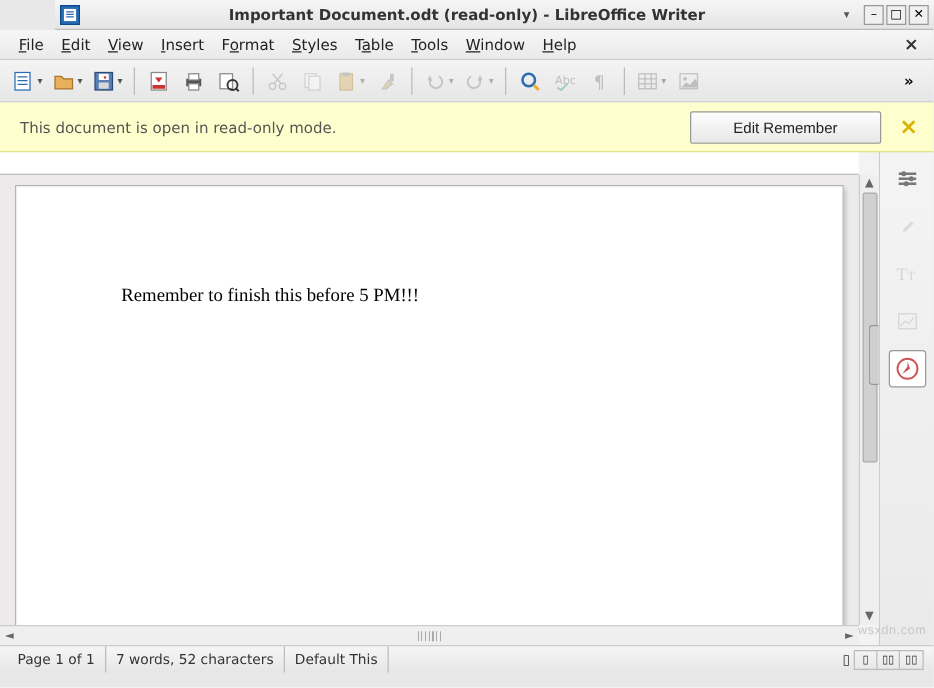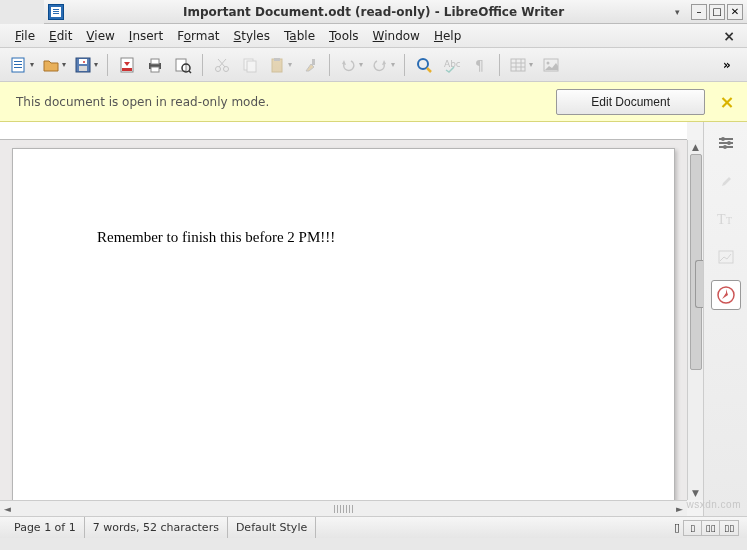--- a/index.html
+++ b/index.html
@@ -222,30 +222,30 @@
         <circle cx="6" cy="7" r="1.5" fill="#888"></circle>
         <path d="M3 14l4-4 3 2 4-5 2 3v4z" fill="#888"></path>
       </svg>
   </div>
   <div class="tbtn more">»</div>
 </div>
 
 <div class="infobar">
   <span class="msg">This document is open in read-only mode.</span>
   <span class="spacer"></span>
-  <button class="editbtn">Edit Document</button>
+  <button class="editbtn">Edit Remember</button>
   <span class="dismiss">×</span>
 </div>
 
 <div class="workspace">
   <div class="docarea">
     <div class="ruler"></div>
     <div class="canvas-wrap">
       <div class="page">
-        <div class="page-content">Remember to finish this before 2 PM!!!</div>
+        <div class="page-content">Remember to finish this before 5 PM!!!</div>
       </div>
     </div>
     <div class="vscroll">
       <div class="arr up">▲</div>
       <div class="thumb"></div>
       <div class="arr dn">▼</div>
     </div>
     <div class="hscroll">
       <span class="arr l">◄</span>
       <span class="grip"></span>
@@ -287,21 +287,21 @@
           <path d="M10 4l2 6-6 4 4-6z" fill="#c55"></path>
         </svg>
     </div>
     <div class="tab-handle"></div>
   </div>
 </div>
 
 <div class="statusbar">
   <div class="cell">Page 1 of 1</div>
   <div class="cell">7 words, 52 characters</div>
-  <div class="cell">Default Style</div>
+  <div class="cell">Default This</div>
   <div class="spacer"></div>
   <div class="cell" style="border-right:none;padding-right:2px;">
     <span style="padding:0 3px;">▯</span>
     <div class="viewbtns">
       <span>▯</span>
       <span>▯▯</span>
       <span>▯▯</span>
     </div>
   </div>
 </div>

